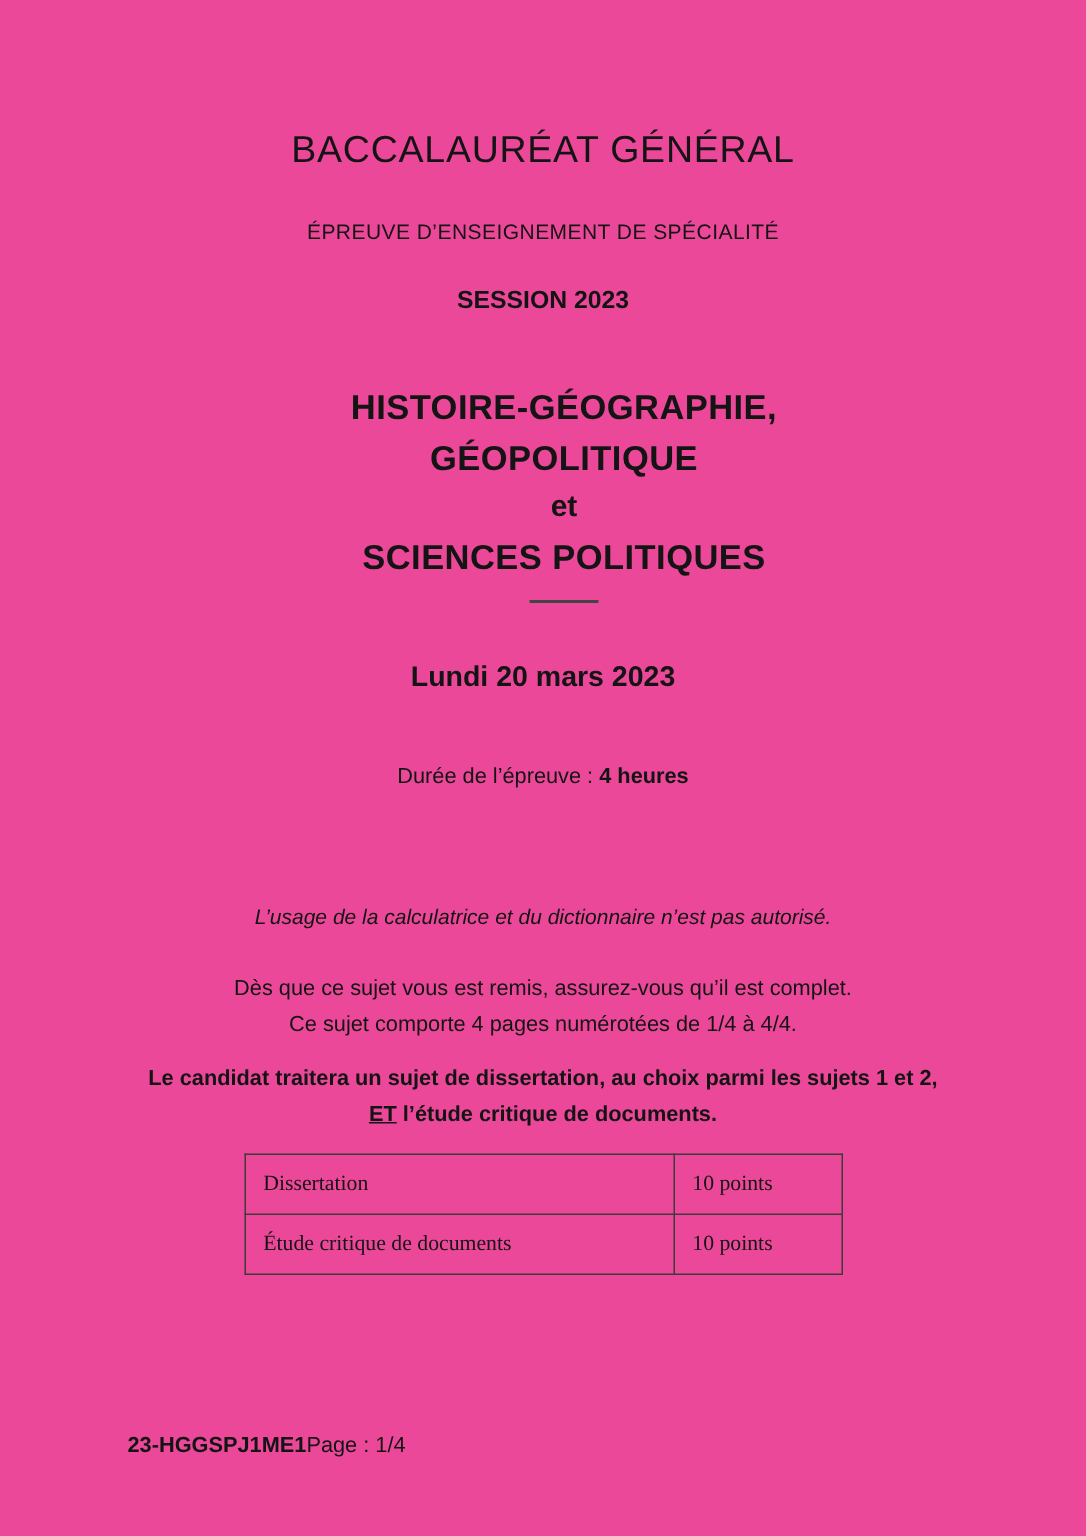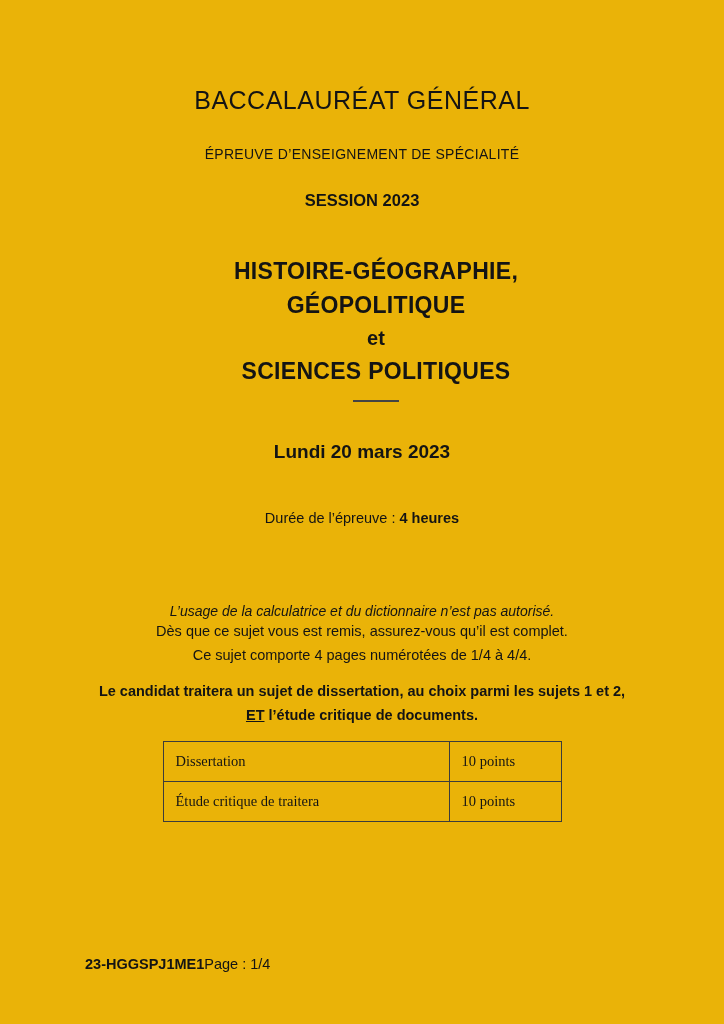--- a/index.html
+++ b/index.html
@@ -2,21 +2,21 @@
 <html lang="fr"><head>
 <meta charset="utf-8">
 <style>
   * { box-sizing: border-box; }
   html, body { margin: 0; padding: 0; background: #ffffff; }
   .page {
     position: relative;
     width: 724px;
     height: 1024px;
     margin: 0 auto;
-    background: #eab308;
+    background: #ec4899;
     color: #141414;
     font-family: "Liberation Sans", "DejaVu Sans", sans-serif;
     text-align: center;
     overflow: hidden;
   }
   .doc-heading {
     margin: 0;
     padding-top: 86px;
     font-size: 25px;
     font-weight: 400;
@@ -38,21 +38,21 @@
   .rule {
     width: 46px;
     height: 0;
     border-top: 2px solid #444444;
     margin: 12px auto 0;
   }
   .date-line { margin: 39px 0 0; font-size: 19px; font-weight: 700; }
   .duration-line { margin: 47px 0 0; font-size: 14.5px; }
   .duration-line strong { font-weight: 700; }
   .calc-notice { margin: 77px 0 0; font-size: 14px; font-style: italic; }
-  .check-notices { }
+  .check-notices { margin-top: 28px; }
   .check-notices p { margin: 0; font-size: 14.5px; line-height: 24px; }
   .instruction { margin-top: 12px; font-weight: 700; }
   .instruction p { margin: 0; font-size: 14.5px; line-height: 24px; }
   .underline { text-decoration: underline; }
   .points-heading { margin: 24px 0 0; font-size: 14.5px; font-weight: 700; }
   .points-table {
     margin: 14px auto 0;
     border-collapse: collapse;
   }
   .points-table td {
@@ -112,21 +112,21 @@
   </div>
 
 
   <table class="points-table">
     <tbody>
       <tr>
         <td class="col-label">Dissertation</td>
         <td class="col-value">10 points</td>
       </tr>
       <tr>
-        <td class="col-label">Étude critique de traitera</td>
+        <td class="col-label">Étude critique de documents</td>
         <td class="col-value">10 points</td>
       </tr>
     </tbody>
   </table>
 
   <div class="footer">
     <span class="footer-code">23-HGGSPJ1ME1</span>
     <span class="footer-page">Page : 1/4</span>
   </div>
 

